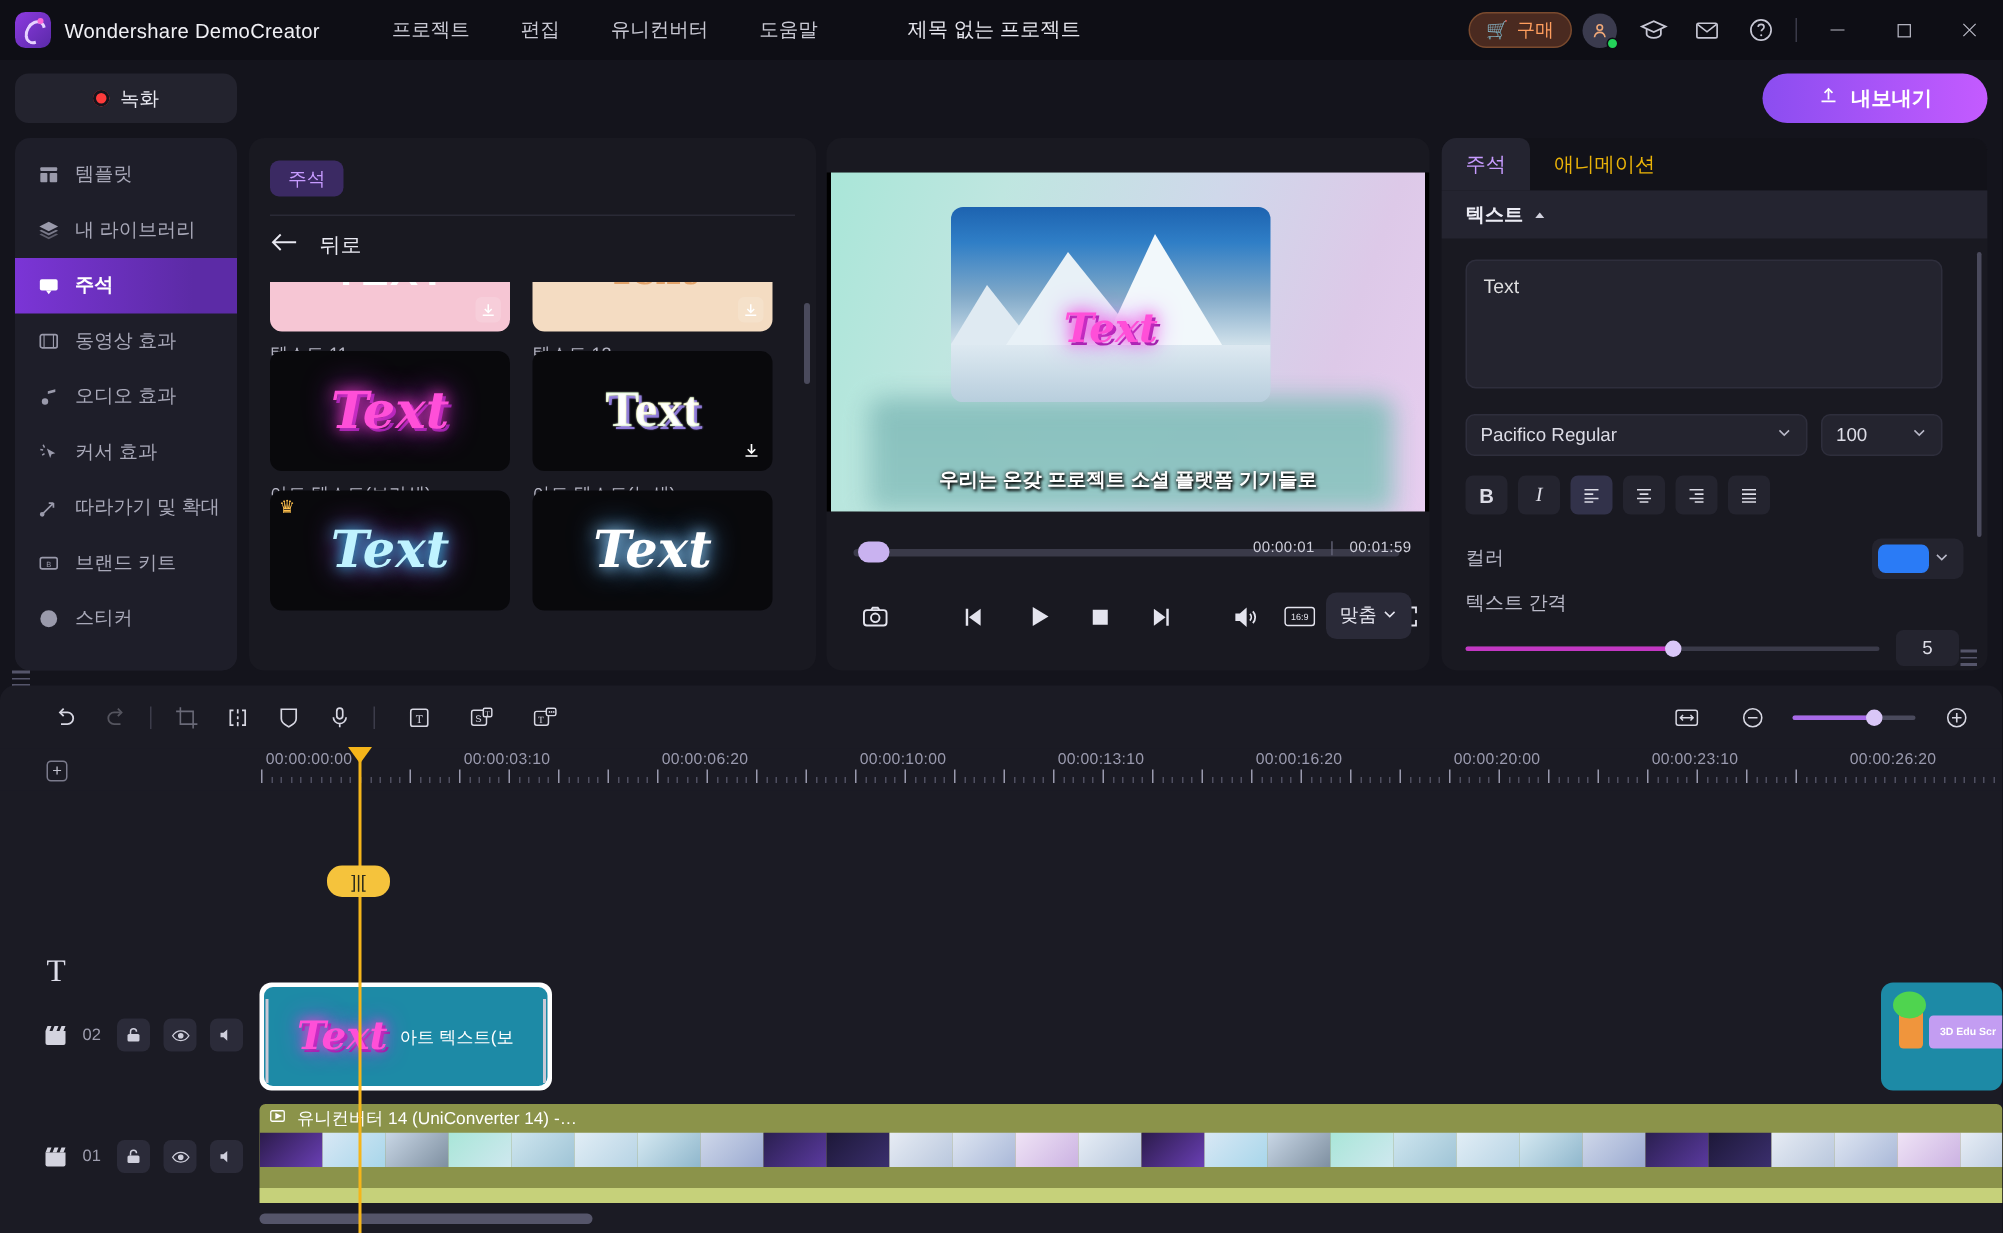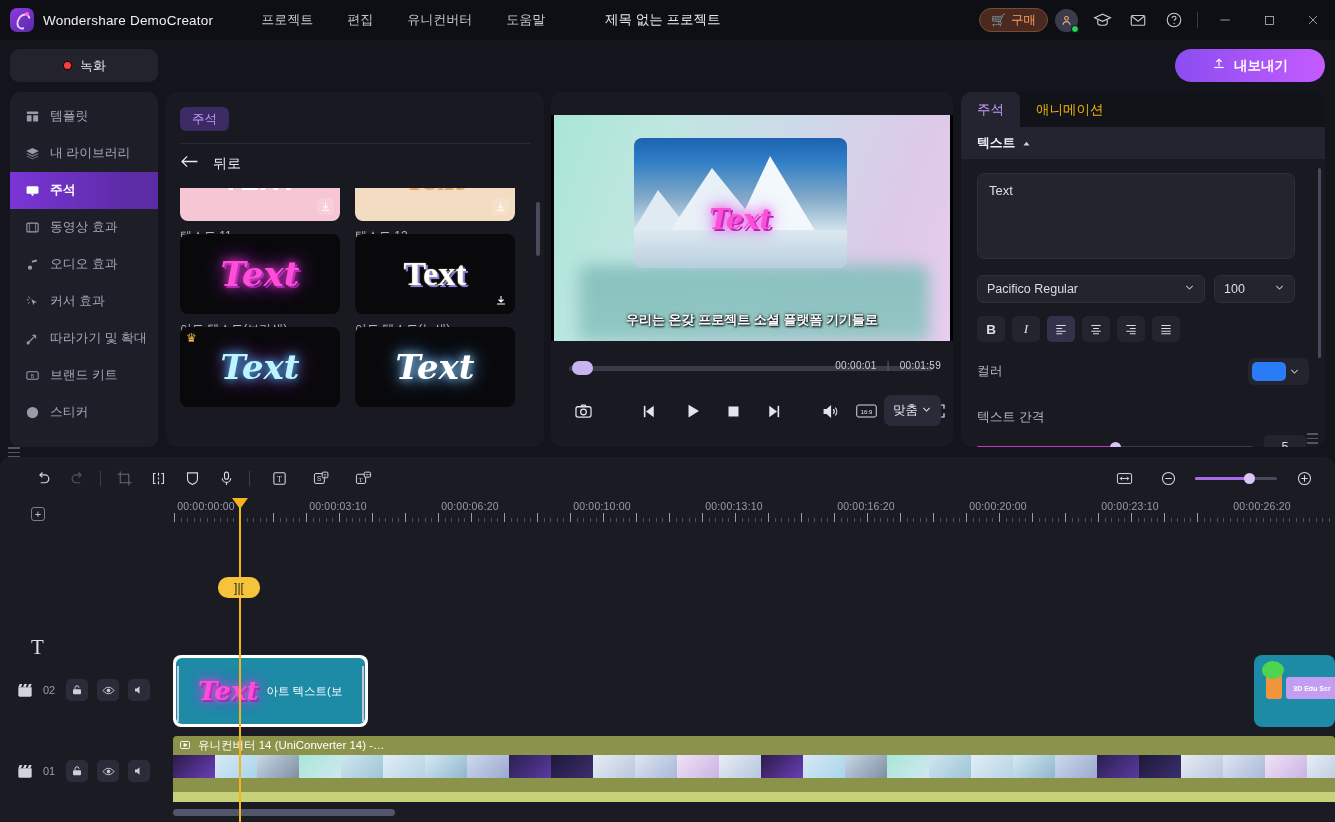--- a/index.html
+++ b/index.html
@@ -211,21 +211,21 @@
   .plus-box{ position:absolute;left:31px;top:50px;width:14px;height:14px;border:1px solid #7b7b8c;border-radius:3px;
     display:flex;align-items:center;justify-content:center;font-size:11px;color:#c4c4d0;cursor:pointer;line-height:1; }
   .rtick{ position:absolute;bottom:4px;width:1px;background:#4f4f60; }
   .rtick.maj{ height:9px; background:#9a9aae; }
   .rtick.min{ height:4px; }
   .rlabel{ position:absolute;top:1px;font-size:10.5px;color:#9a9aae; transform:translateX(-50%); letter-spacing:.2px;}
   .tl-body{ position:absolute;left:0;top:70px;width:1335px;height:295px;background:#1b1b24;overflow:hidden; }
   .row-sub{ position:absolute;left:0;top:82px;width:1335px;height:50px; }
   .sub-btn{ position:absolute;left:604px;top:0;height:26px;padding:0 16px 0 12px;border-radius:7px;background:#2d2d3b;
     display:flex;align-items:center;gap:10px;font-size:12.5px;color:#e6e6f0;cursor:pointer; }
-  .track-head{ position:absolute;left:16px;display:flex;align-items:center;gap:9px; }
+  .track-head{ position:absolute;left:28px;display:flex;align-items:center;gap:9px; }
   .th-ic{ width:18px;height:18px;display:flex;align-items:center;justify-content:center;color:#d3d3de; }
   .th-num{ font-size:11px;color:#9d9dae;width:14px; }
   .th-btn{ width:22px;height:22px;border-radius:5px;background:#2b2b39;display:flex;align-items:center;
     justify-content:center;cursor:pointer;color:#cfcfdc; }
   .t-letter{ position:absolute;left:31px;top:108px;font-family:"Liberation Serif",serif;font-size:21px;color:#dedeea; }
   .clip-text{
     position:absolute;left:173px;top:655px;width:195px;height:72px;border-radius:8px;
     background:#fff;padding:3px;
   }
   .clip-inner{ width:100%;height:100%;border-radius:6px;background:#1d8aa6;position:relative;overflow:hidden;
@@ -653,21 +653,21 @@
         <span class="plabel">컬러</span>
         <div class="color-box">
           <span class="swatch" id="swatch" style="background: rgb(42, 123, 246);"></span>
           <span>
             <svg width="11" height="11" viewBox="0 0 24 24" fill="none" stroke="#b9b9c8" stroke-width="2.2">
                 <path d="M5 8.5 12 15.5 19 8.5"></path>
               </svg>
           </span>
         </div>
       </div>
-      <div style="margin-top:24px">
+      <div style="margin-top:8px">
         <div class="plabel">텍스트 간격</div>
         <div class="slider-row">
           <div class="srail">
             <div class="sfill"></div>
             <div class="sknob"></div>
           </div>
           <div class="numbox">5</div>
         </div>
       </div>
     </div>

